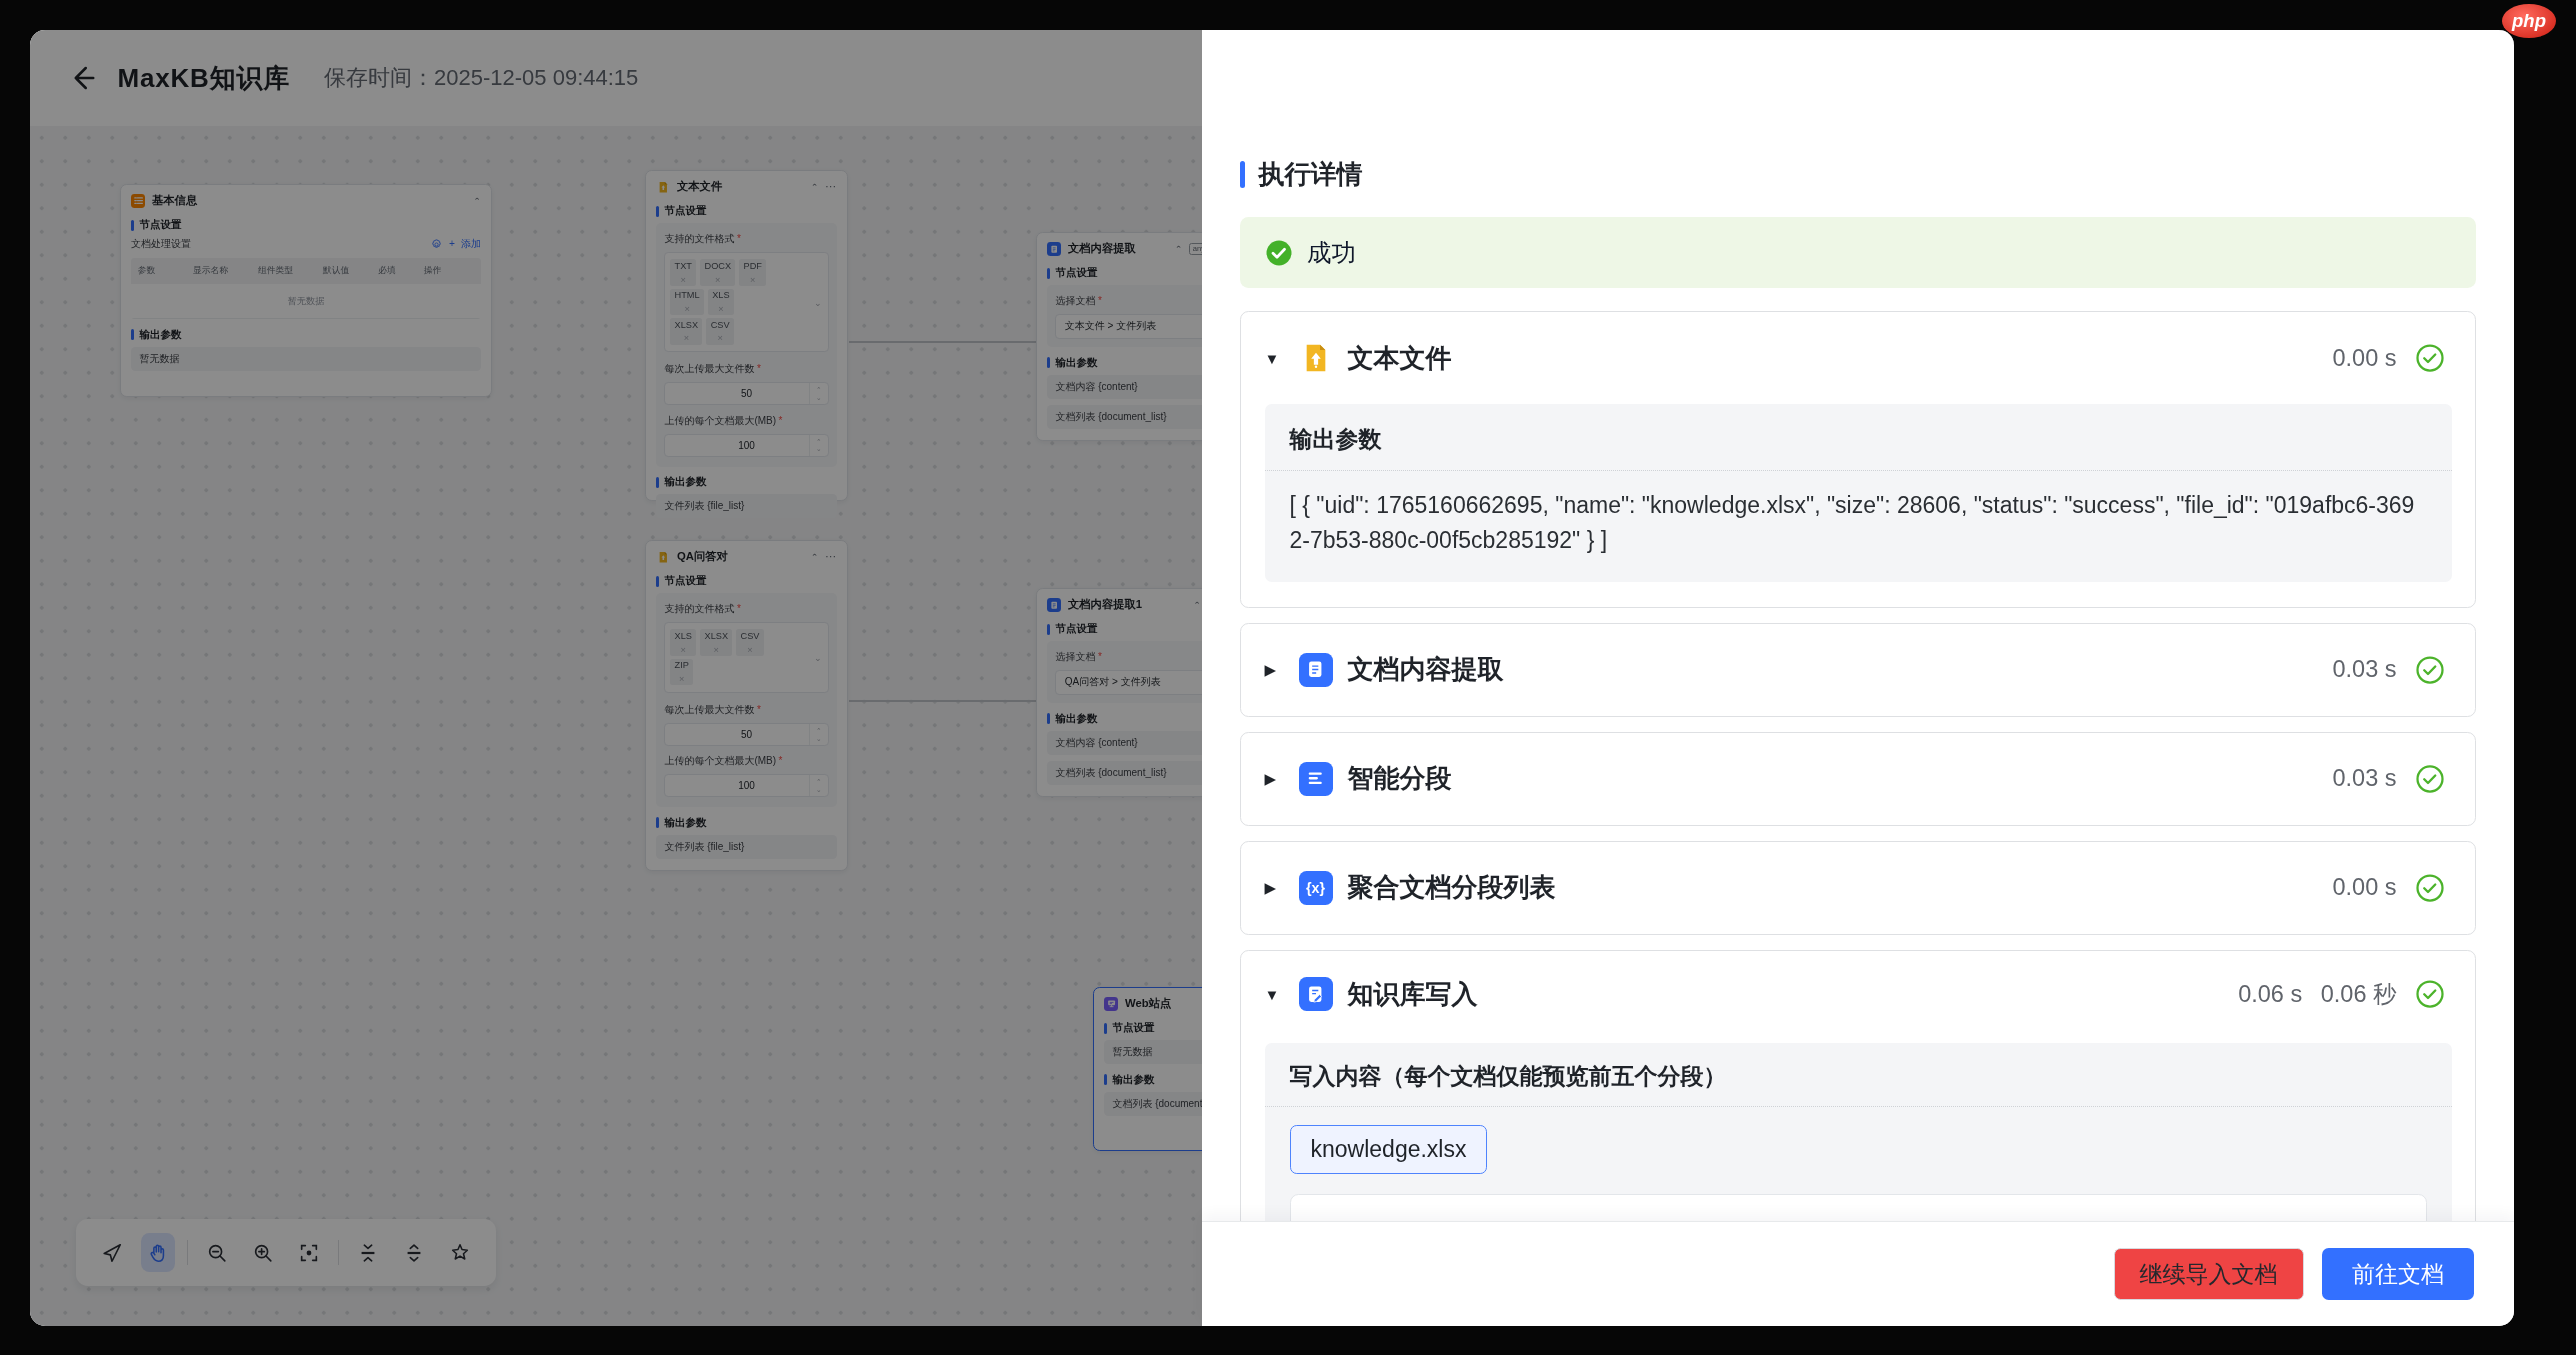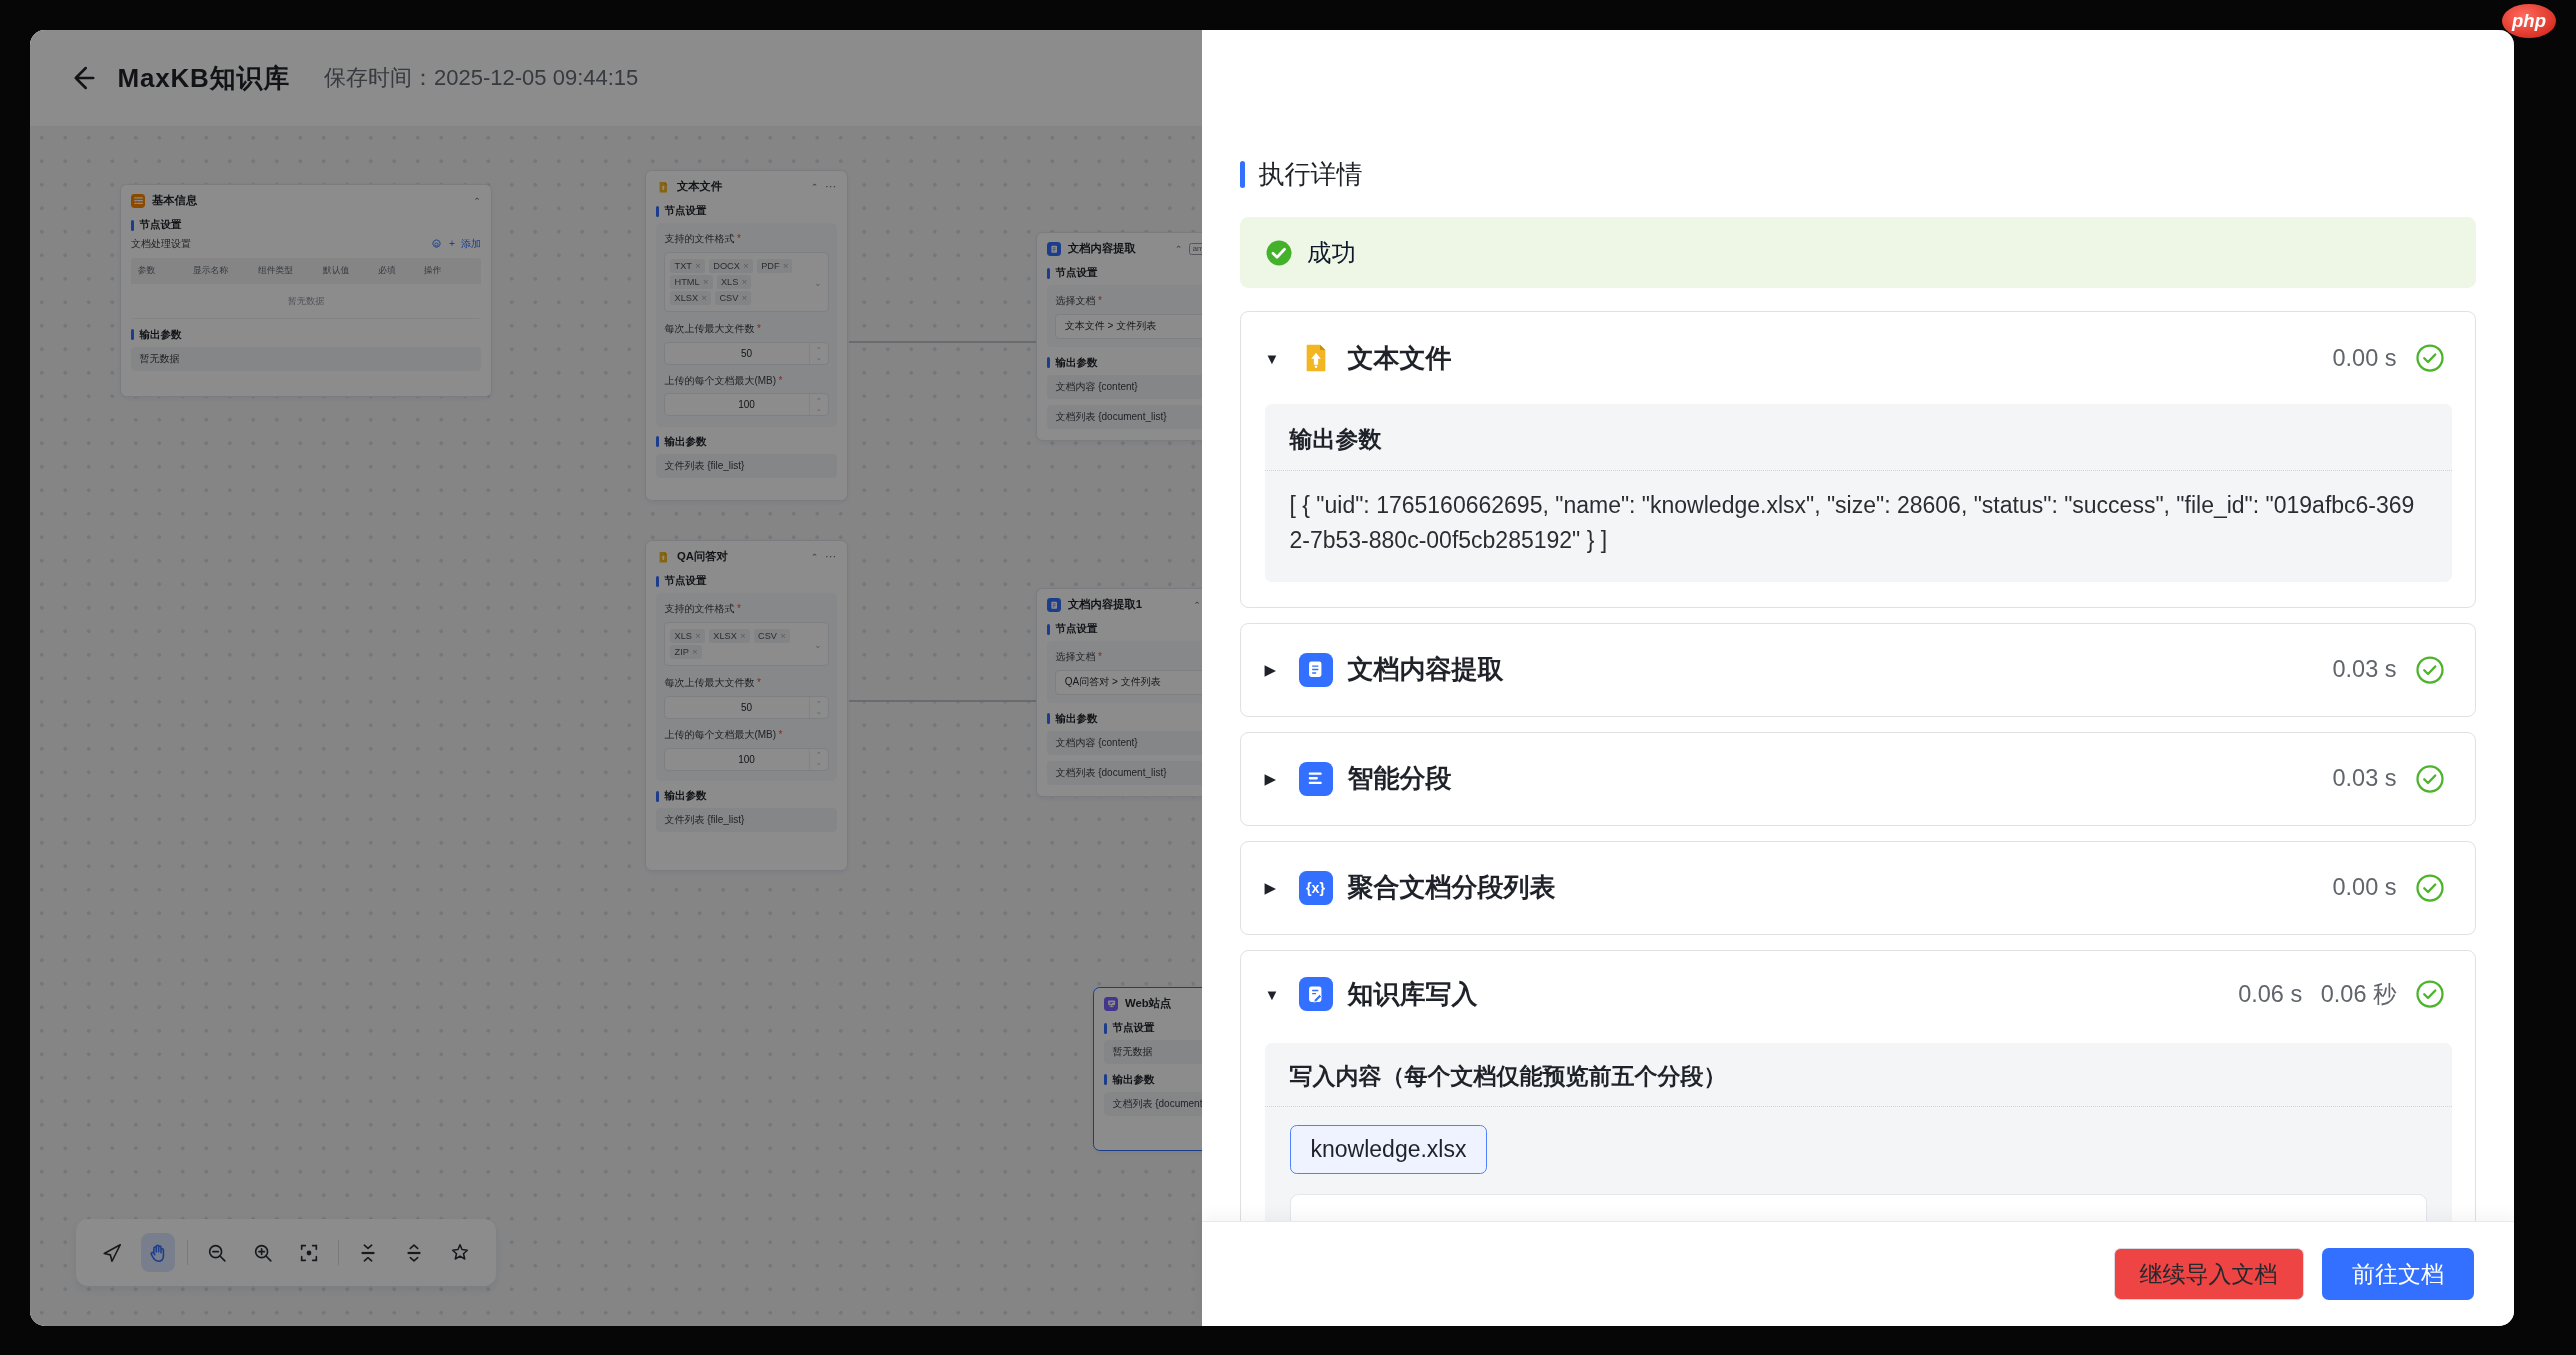--- a/index.html
+++ b/index.html
@@ -28,21 +28,21 @@
   .nh-chev{font-size:9.2px;line-height:1;transform:scaleY(.8);}
   .nh-more{font-size:11px;letter-spacing:0.8px;}
   .nh-badge{font-size:7.6px;border:0.8px solid #9aa0a8;border-radius:2.5px;padding:0 2.5px;color:#646a73;line-height:10px;}
   .sec{display:flex;align-items:center;gap:5.9px;margin:3.4px 10px 5px;font-weight:bold;font-size:10.5px;}
   .sec-bar{width:2.5px;height:11px;background:#3370ff;border-radius:1.7px;}
   .nbox{margin:0 10px 8.4px;background:#f6f7f9;border-radius:5px;padding:8.4px;}
   .flabel{font-size:10px;color:#3d4147;margin-bottom:5.9px;}
   .req{color:#f54a45;margin-left:2.5px;}
   .tagsbox{position:relative;background:#fff;border:0.8px solid #e4e7ed;border-radius:4.2px;padding:4.2px 20px 4.2px 5px;}
   .tagrow{display:flex;gap:4.2px;margin:2.5px 0;}
-  .tag{background:#eef0f3;border-radius:2.5px;padding:1.7px 4.2px;font-size:9.2px;color:#4e535a;display:flex;align-items:center;gap:3.4px;}
+  .tag{background:#eef0f3;border-radius:2.5px;padding:1.7px 4.2px;font-size:9.2px;color:#4e535a;display:flex;align-items:center;gap:3.4px;flex-direction:column;}
   .tag-x{color:#a8abb2;font-size:9.2px;}
   .tags-chev{position:absolute;right:5.9px;top:50%;transform:translateY(-50%);color:#a8abb2;font-size:9.2px;}
   .numin{position:relative;background:#fff;border:0.8px solid #e4e7ed;border-radius:4.2px;height:23px;display:flex;align-items:center;justify-content:center;font-size:10px;color:#1f2329;margin-bottom:8.4px;}
   .stepper{position:absolute;right:0;top:0;bottom:0;width:18.5px;border-left:0.8px solid #eceef1;display:flex;flex-direction:column;align-items:center;justify-content:center;color:#a8abb2;font-size:6.7px;line-height:7.6px;}
   .outrow{margin:0 10px 6.7px;background:#f3f4f6;border-radius:4.2px;padding:5px 8.4px;font-size:10px;color:#3d4147;}
   .selbox{position:relative;background:#fff;border:0.8px solid #e4e7ed;border-radius:4.2px;height:25px;display:flex;align-items:center;padding:0 20px 0 8.4px;font-size:10px;color:#2a2e33;}
   .sel-chev{position:absolute;right:6.7px;color:#a8abb2;font-size:9.2px;}
   .bi-row{display:flex;align-items:center;margin:1.7px 10px 6.7px;font-size:10px;color:#3d4147;font-family:Liberation Mono, monospace;}
   .bi-actions{margin-left:auto;display:flex;align-items:center;gap:6.7px;color:#3370ff;font-size:10px;}
   .bi-table{margin:0 10px;border-radius:3.4px;overflow:hidden;}
@@ -56,21 +56,21 @@
   .tbtn.active{background:#dbe5ff;}
   .tb-div{width:1.7px;height:25px;background:#dcdee2;}
 
   
   .dimmer{position:absolute;inset:0;background:rgba(0,0,0,.45);z-index:10;}
   .panel{position:absolute;left:1172px;top:0;width:1312px;height:1296px;background:#fff;z-index:20;border-radius:0 15px 15px 0;}
   .panel-header{position:absolute;top:0;left:0;right:0;height:88px;border-bottom:0.8px solid #e7e9eb;display:flex;align-items:center;padding:0 42px 0 47px;}
   .panel-title{font-size:24.4px;font-weight:600;color:#1f2329;}
   .close-btn{margin-left:auto;width:37px;height:37px;display:flex;align-items:center;justify-content:center;cursor:pointer;}
   .panel-body{position:absolute;top:88px;bottom:105px;left:0;right:0;overflow:hidden;padding:0 38px;}
-  .exec-title{display:flex;align-items:center;gap:13.5px;margin-top:39px;font-size:26px;font-weight:normal;color:#1f2329;}
+  .exec-title{display:flex;align-items:center;gap:13.5px;margin-top:39px;font-size:26px;font-weight:bold;color:#1f2329;}
   .exec-bar{width:5px;height:27px;background:#3370ff;border-radius:2.5px;}
   .banner{margin-top:25px;height:71px;background:#eef7e6;border-radius:8.4px;display:flex;align-items:center;gap:13.5px;padding:0 23.5px;}
   .banner-txt{font-size:24.4px;color:#0f172a;font-weight:500;}
   .drow{border:0.8px solid #dee0e3;border-radius:8.4px;background:#fff;}
   .drow + .drow{margin-top:15px;}
   .drow-head{display:flex;align-items:center;height:92px;padding:0 30px 0 23.5px;}
   .caret{width:34px;font-size:15px;color:#1f2329;flex:0 0 auto;}
   .nico{width:34px;height:34px;border-radius:7.6px;display:flex;align-items:center;justify-content:center;flex:0 0 auto;}
   .nico.blue{background:#3370ff;}
   .drow-title{font-size:26px;font-weight:600;color:#1f2329;margin-left:15px;}

